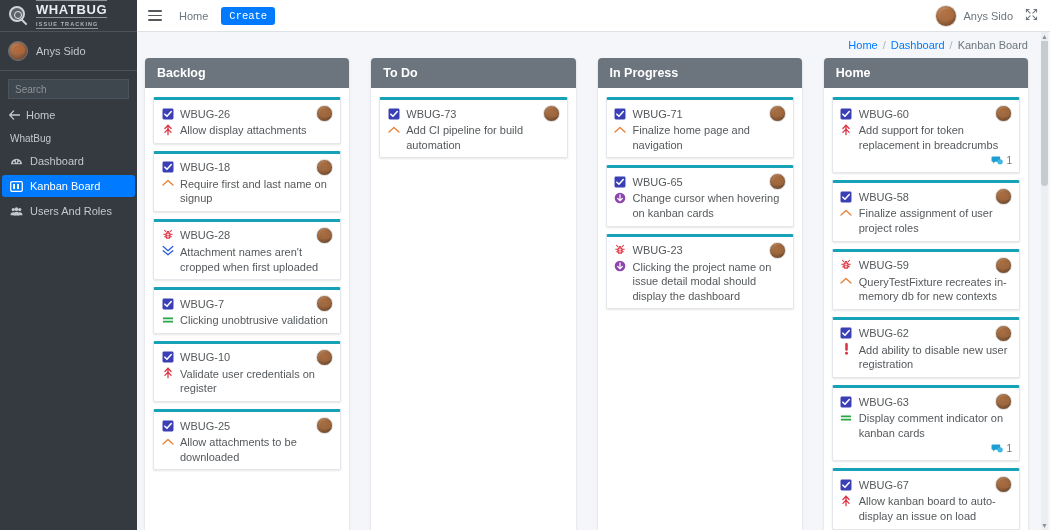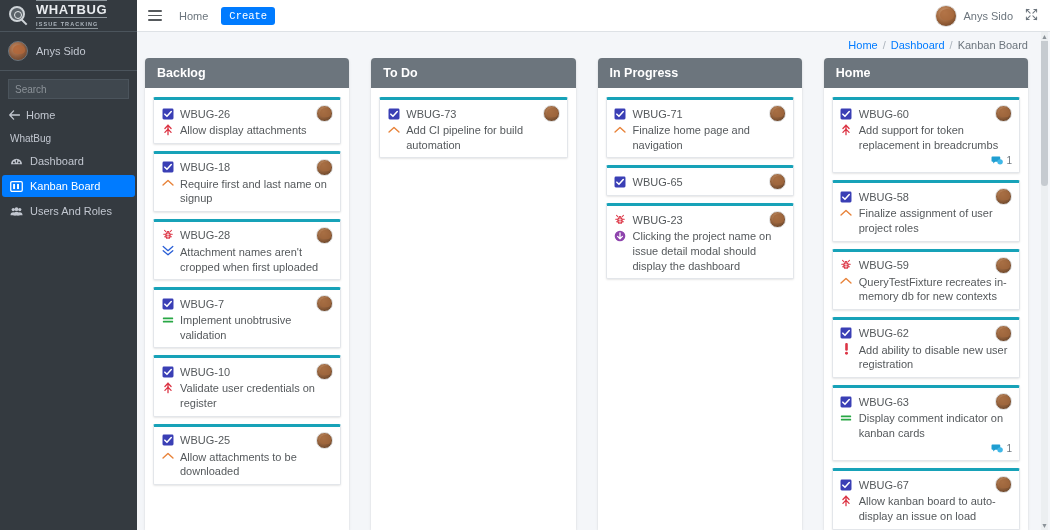--- a/index.html
+++ b/index.html
@@ -477,21 +477,21 @@
                 </span>
                 <span class="avatar-card"></span>
               </div>
               <div class="card-body">
                 <span class="ico">
                   <svg width="12" height="10" viewBox="0 0 14 10">
                     <rect x="1" y="2.2" width="12" height="1.9" rx="0.6" fill="#28a745"></rect>
                     <rect x="1" y="6" width="12" height="1.9" rx="0.6" fill="#28a745"></rect>
                   </svg>
                 </span>
-                <span class="card-title">Implement unobtrusive validation</span>
+                <span class="card-title">Clicking unobtrusive validation</span>
               </div>
             </div>
             <div class="card">
               <div class="card-top">
                 <span class="card-key">
                   <span class="ico">
                     <svg width="12" height="12" viewBox="0 0 14 14">
                       <rect x="0.6" y="0.6" width="12.8" height="12.8" rx="1.6" fill="#3a3fb5"></rect>
                       <path d="M3.3 7.2 L5.8 9.7 L10.8 4.1" fill="none" stroke="#fff" stroke-width="1.8" stroke-linecap="round" stroke-linejoin="round"></path>
                     </svg>
@@ -591,20 +591,29 @@
                 <span class="card-key">
                   <span class="ico">
                     <svg width="12" height="12" viewBox="0 0 14 14">
                       <rect x="0.6" y="0.6" width="12.8" height="12.8" rx="1.6" fill="#3a3fb5"></rect>
                       <path d="M3.3 7.2 L5.8 9.7 L10.8 4.1" fill="none" stroke="#fff" stroke-width="1.8" stroke-linecap="round" stroke-linejoin="round"></path>
                     </svg>
                   </span>
                   <span>WBUG-65</span>
                 </span>
                 <span class="avatar-card"></span>
+              </div>
+              <div class="card-body">
+                <span class="ico">
+                  <svg width="12" height="12" viewBox="0 0 14 14">
+                    <circle cx="7" cy="7" r="6.2" fill="#8e44ad"></circle>
+                    <path d="M7 3.4 V10.2 M4.2 7.4 L7 10.3 L9.8 7.4" fill="none" stroke="#fff" stroke-width="1.5" stroke-linecap="round" stroke-linejoin="round"></path>
+                  </svg>
+                </span>
+                <span class="card-title">Change cursor when hovering on kanban cards</span>
               </div>
             </div>
             <div class="card">
               <div class="card-top">
                 <span class="card-key">
                   <span class="ico">
                     <svg width="12" height="12" viewBox="0 0 14 14">
                       <path d="M2 6h10M3 9h8M4.5 3.2 3 1.6M9.5 3.2 11 1.6" stroke="#dc3545" stroke-width="1.2" stroke-linecap="round" fill="none"></path>
                       <ellipse cx="7" cy="7.6" rx="3.1" ry="4.2" fill="#dc3545"></ellipse>
                       <rect x="5.4" y="2.4" width="3.2" height="2.6" rx="1.3" fill="#dc3545"></rect>

